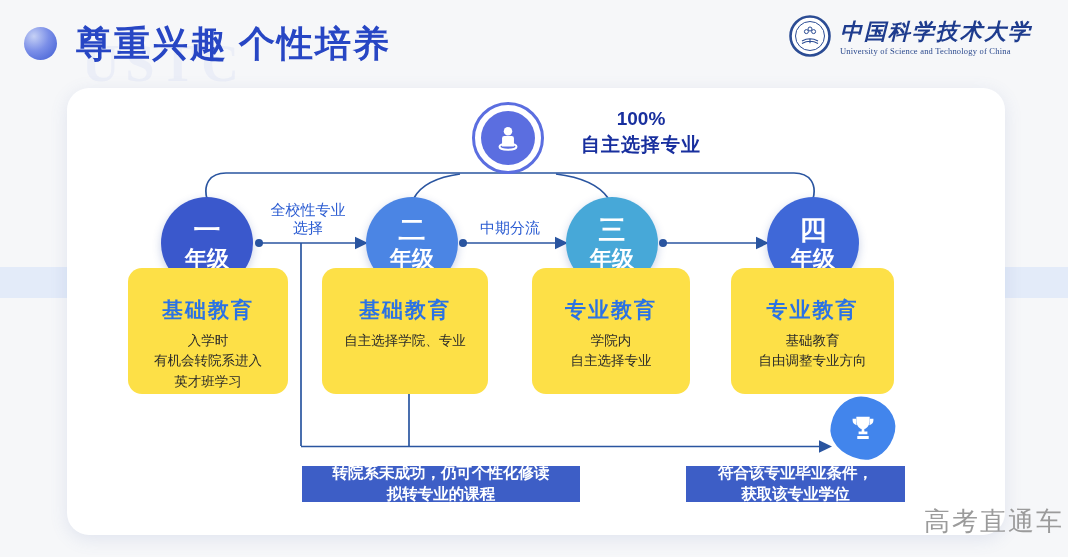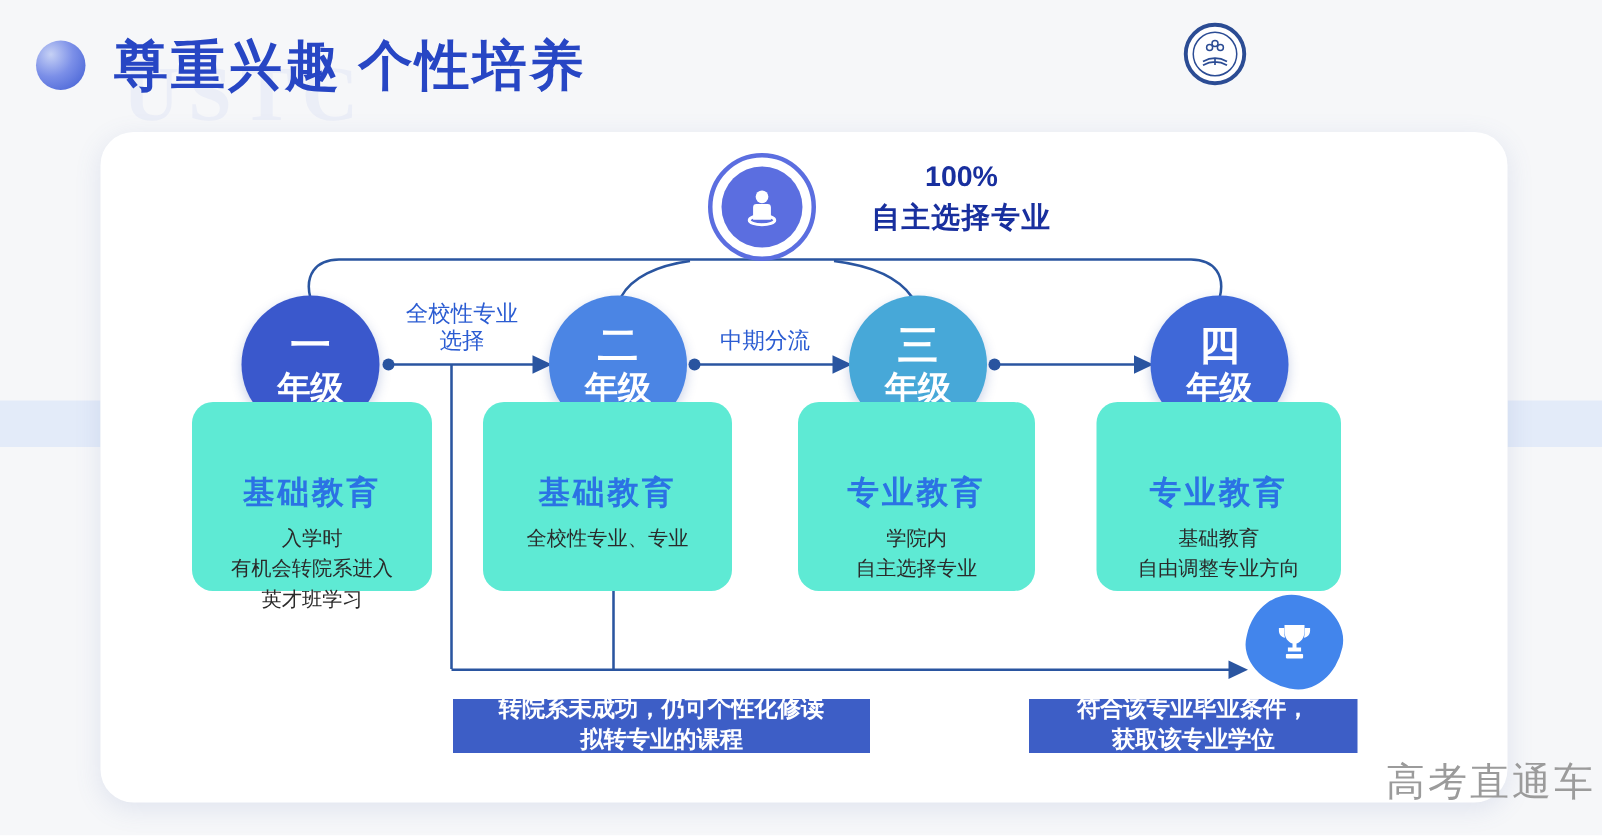--- a/index.html
+++ b/index.html
@@ -46,22 +46,22 @@
   .circle .num{font-size:27px;font-weight:700;}
   .circle .grade{font-size:22px;font-weight:700;}
   .c1{left:161px;} .c2{left:366px;} .c3{left:566px;} .c4{left:767px;}
 
   
   .t-label{position:absolute;text-align:center;color:#2b5cd2;font-weight:400;font-size:15px;line-height:1.2;}
   .t1{left:250px;top:201px;width:116px;}
   .t2{left:462px;top:219px;width:96px;}
 
   
-  .s-card{position:absolute;top:268px;height:126px;background:#5eead4;border-radius:14px;
-    box-sizing:border-box;text-align:center;padding-top:46px;}
+  .s-card{position:absolute;top:268px;height:126px;background:#fde047;border-radius:14px;
+    box-sizing:border-box;text-align:center;padding-top:28px;}
   .s-card .s-title{font-size:21px;font-weight:700;color:#2b72e4;letter-spacing:2px;}
   .s-card .s-line{font-size:13.5px;color:#2a2a2a;line-height:1.5;}
   .s-card .s-body{margin-top:7px;}
   .sc1{left:128px;width:160px;} .sc2{left:322px;width:166px;} .sc3{left:532px;width:158px;} .sc4{left:731px;width:163px;}
 
   
   .note{position:absolute;top:466px;height:36px;background:#3d5ec6;color:#fff;font-weight:700;
     font-size:15.5px;line-height:1.35;display:flex;flex-direction:column;align-items:center;justify-content:center;}
   .n1{left:302px;width:278px;}
   .n2{left:686px;width:219px;}
@@ -89,20 +89,24 @@
   <div class="logo">
     <span>
       <svg width="44" height="44" viewBox="0 0 44 44">
         <circle cx="22" cy="22" r="19.5" fill="#fff" stroke="#2b4c94" stroke-width="2.6"></circle>
         <circle cx="22" cy="22" r="14.5" fill="none" stroke="#2b4c94" stroke-width="1"></circle>
         <circle cx="22" cy="15" r="2" fill="none" stroke="#2b4c94" stroke-width="1"></circle>
         <circle cx="18.4" cy="17.6" r="2" fill="none" stroke="#2b4c94" stroke-width="1"></circle>
         <circle cx="25.6" cy="17.6" r="2" fill="none" stroke="#2b4c94" stroke-width="1"></circle>
         <path d="M14 27 q8 -4.5 16 0 M14 29.5 q8 -4.5 16 0 M22 24.8 v4.5" fill="none" stroke="#2b4c94" stroke-width="1.1"></path>
       </svg>
+    </span>
+    <span>
+      <div class="cn">中国科学技术大学</div>
+      <div class="en">University of Science and Technology of China</div>
     </span>
   </div>
 
   <div class="main-card"></div>
 
   <svg class="connectors" viewBox="0 0 1068 557">
     <g stroke="#2a55a0" stroke-width="1.7" fill="none">
       <path d="M 207 199 C 203 184 210 173 226 173 H 794 C 810 173 817 184 813 199"></path>
       <path d="M 460 174 C 438 177 421 185 414 198"></path>
       <path d="M 556 174 C 580 177 599 185 608 198"></path>
@@ -167,21 +171,21 @@
     <div class="s-title">基础教育</div>
     <div class="s-body">
       <div class="s-line">入学时</div>
       <div class="s-line">有机会转院系进入</div>
       <div class="s-line">英才班学习</div>
     </div>
   </div>
   <div class="s-card sc2">
     <div class="s-title">基础教育</div>
     <div class="s-body">
-      <div class="s-line">全校性专业、专业</div>
+      <div class="s-line">自主选择学院、专业</div>
     </div>
   </div>
   <div class="s-card sc3">
     <div class="s-title">专业教育</div>
     <div class="s-body">
       <div class="s-line">学院内</div>
       <div class="s-line">自主选择专业</div>
     </div>
   </div>
   <div class="s-card sc4">

